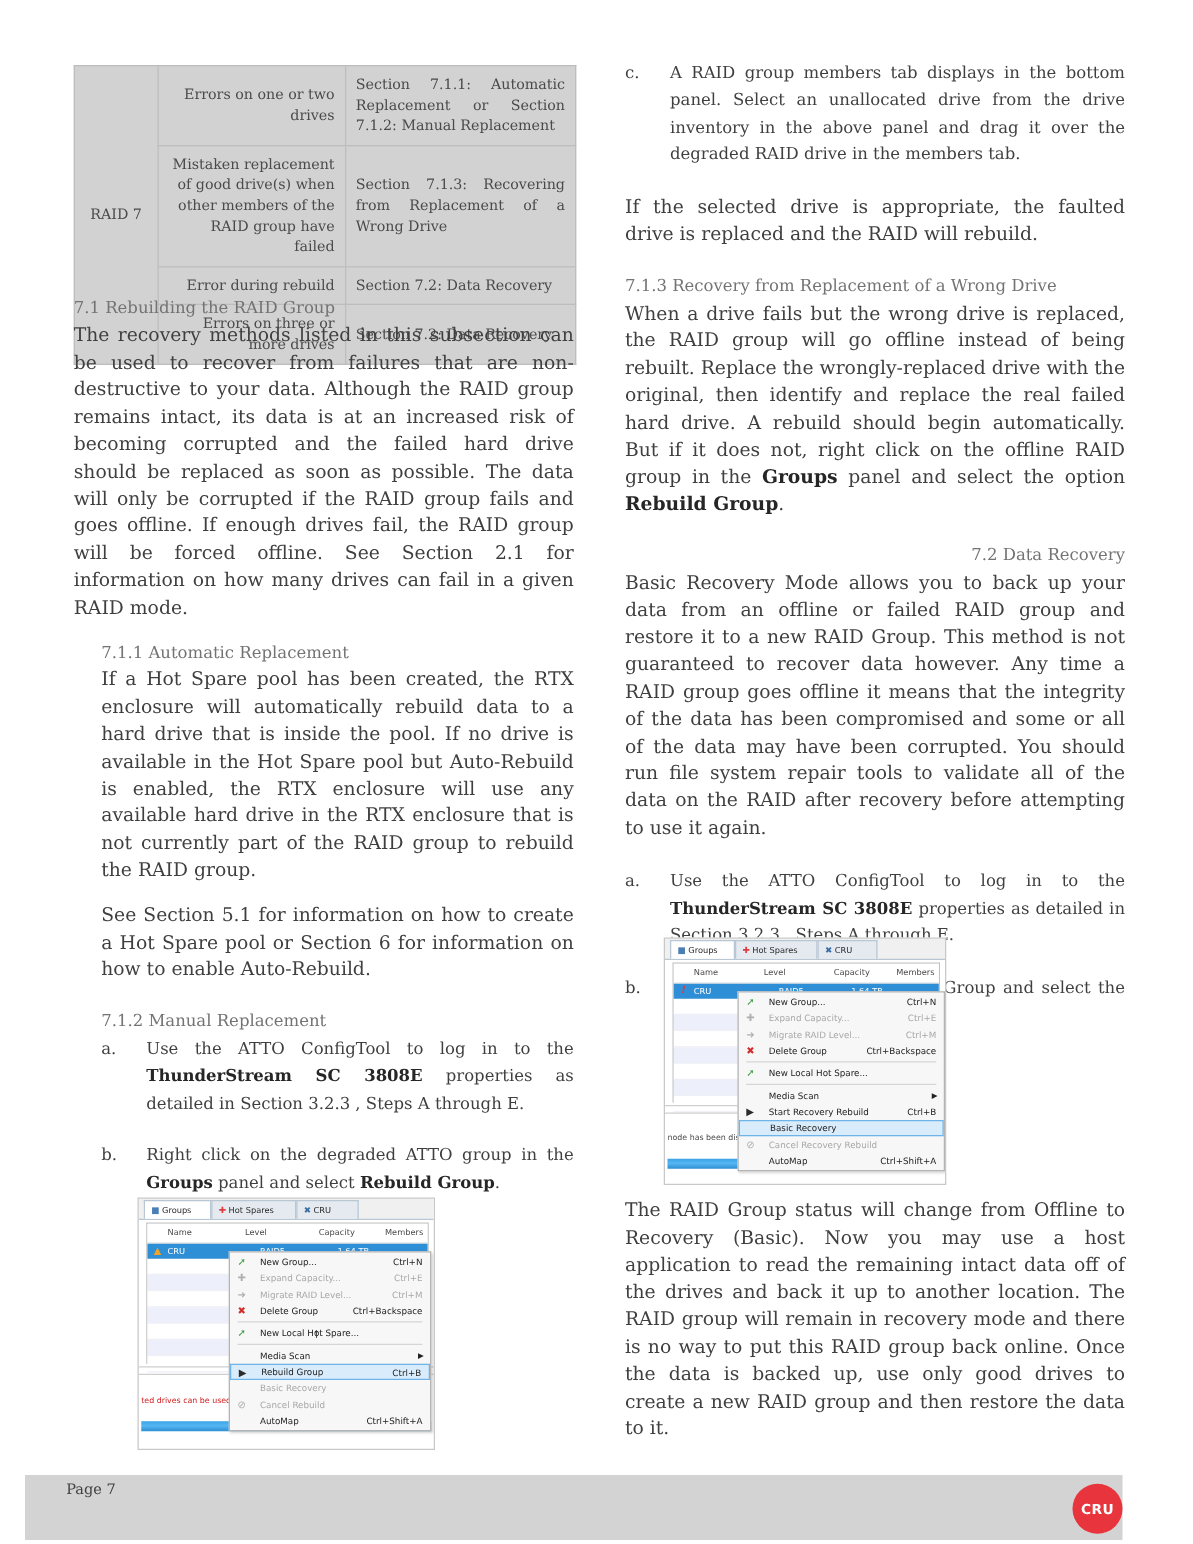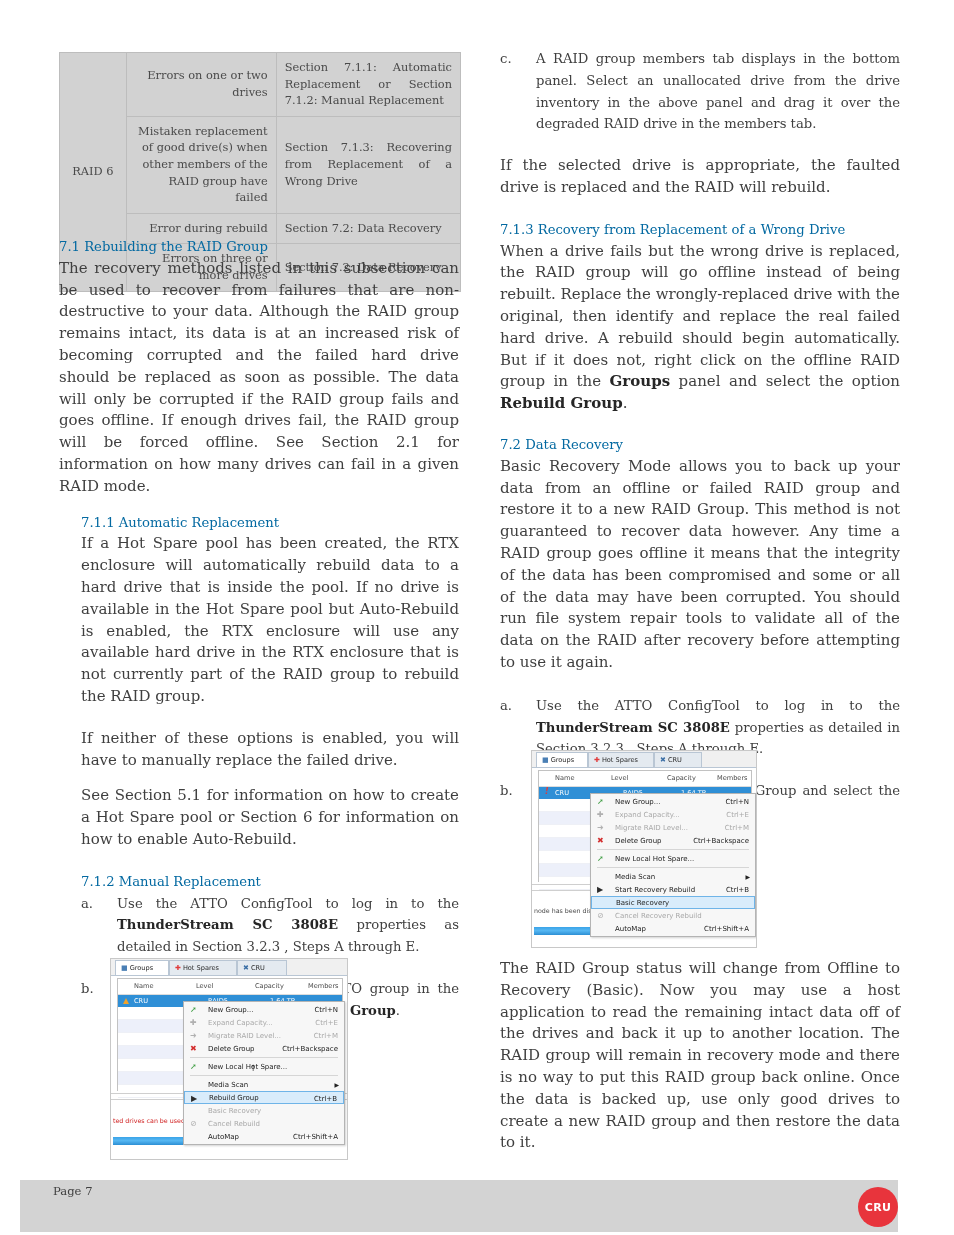--- a/index.html
+++ b/index.html
@@ -24,21 +24,21 @@
     text-align:justify;
     text-justify:inter-word;
     margin:0 0 14px 0;
     color:#3f3f3f;
   }
   .head{
     font-size:13.2px;
     line-height:21.8px;
     margin:0;
     text-align:left;
-    color:#0369a1;
+    color:#737373;
   }
   .indent{margin-left:22px;width:378px;}
   b{font-weight:bold;color:#262626;}
 
   
   .item{
     position:relative;
     padding-left:36px;
     font-size:13.2px;
     line-height:21.8px;
@@ -191,21 +191,21 @@
   }
 </style>
 </head>
 <body>
 
 <div class="page">
 
   <table class="rtable">
     <tbody>
         <tr>
-      <td class="raidlabel" rowspan="4">RAID 6</td>
+      <td class="raidlabel" rowspan="4">RAID 7</td>
       <td class="cond">Errors on one or two drives</td>
       <td class="sect">Section 7.1.1: Automatic Replacement or Section 7.1.2: Manual Replacement</td>
     </tr>
     <tr>
       <td class="cond">Mistaken replacement of good drive(s) when other members of the RAID group have failed</td>
       <td class="sect">Section 7.1.3: Recovering from Replacement of a Wrong Drive</td>
     </tr>
     <tr>
       <td class="cond">Error during rebuild</td>
       <td class="sectl">Section 7.2: Data Recovery</td>
@@ -218,21 +218,20 @@
     </table>
 
   <div class="col col-left" style="top:236px;">
 
     <div class="head">7.1 Rebuilding the RAID Group</div>
     <p class="para">The recovery methods listed in this subsection can be used to recover from failures that are non-destructive to your data. Although the RAID group remains intact, its data is at an increased risk of becoming corrupted and the failed hard drive should be replaced as soon as possible. The data will only be corrupted if the RAID group fails and goes offline. If enough drives fail, the RAID group will be forced offline. See Section 2.1  for information on how many drives can fail in a given RAID mode.</p>
 
     <div class="head indent" style="margin-top:8px;">7.1.1 Automatic Replacement</div>
     <p class="para indent">If a Hot Spare pool has been created, the RTX enclosure will automatically rebuild data to a hard drive that is inside the pool. If no drive is available in the Hot Spare pool but Auto-Rebuild is enabled, the RTX enclosure will use any available hard drive in the RTX enclosure that is not currently part of the RAID group to rebuild the RAID group.</p>
 
-    <p class="para indent" style="margin-top:20px;">If neither of these options is enabled, you will have to manually replace the failed drive.</p>
 
     <p class="para indent" style="margin-top:9px;">See Section 5.1  for information on how to create a Hot Spare pool or Section 6  for information on how to enable Auto-Rebuild.</p>
 
     <div class="head indent" style="margin-top:20px;">7.1.2 Manual Replacement</div>
 
     <div class="item indent2">
       <span class="mark">a.</span>
       <span>Use the ATTO ConfigTool to log in to the </span><b>ThunderStream SC 3808E</b><span> properties as detailed in Section 3.2.3 , Steps A through E.</span>
     </div>
 
@@ -247,21 +246,21 @@
     <div class="item">
       <span class="mark">c.</span>
       <span>A RAID group members tab displays in the bottom panel. Select an unallocated drive from the drive inventory in the above panel and drag it over the degraded RAID drive in the members tab.</span>
     </div>
 
     <p class="para" style="margin-top:20px;">If the selected drive is appropriate, the faulted drive is replaced and the RAID will rebuild.</p>
 
     <div class="head" style="margin-top:20px;">7.1.3 Recovery from Replacement of a Wrong Drive</div>
     <p class="para"><span>When a drive fails but the wrong drive is replaced, the RAID group will go offline instead of being rebuilt. Replace the wrongly-replaced drive with the original, then identify and replace the real failed hard drive. A rebuild should begin automatically. But if it does not, right click on the offline RAID group in the </span><b>Groups</b><span> panel and select the option </span><b>Rebuild Group</b><span>.</span></p>
 
-    <div class="head" style="margin-top:19px;">7.2 Data Recovery</div>
+    <div class="head" style="margin-top:19px;text-align:right;">7.2 Data Recovery</div>
     <p class="para">Basic Recovery Mode allows you to back up your data from an offline or failed RAID group and restore it to a new RAID Group. This method is not guaranteed to recover data however. Any time a RAID group goes offline it means that the integrity of the data has been compromised and some or all of the data may have been corrupted. You should run file system repair tools to validate all of the data on the RAID after recovery before attempting to use it again.</p>
 
     <div class="item" style="margin-top:21px;">
       <span class="mark">a.</span>
       <span>Use the ATTO ConfigTool to log in to the </span><b>ThunderStream SC 3808E</b><span> properties as detailed in Section 3.2.3 , Steps A through E.</span>
     </div>
 
     <div class="item" style="margin-top:20px;">
       <span class="mark">b.</span>
       <span>Right click on the offline RAID Group and select the option </span><b>Basic Recovery</b><span>.</span>

